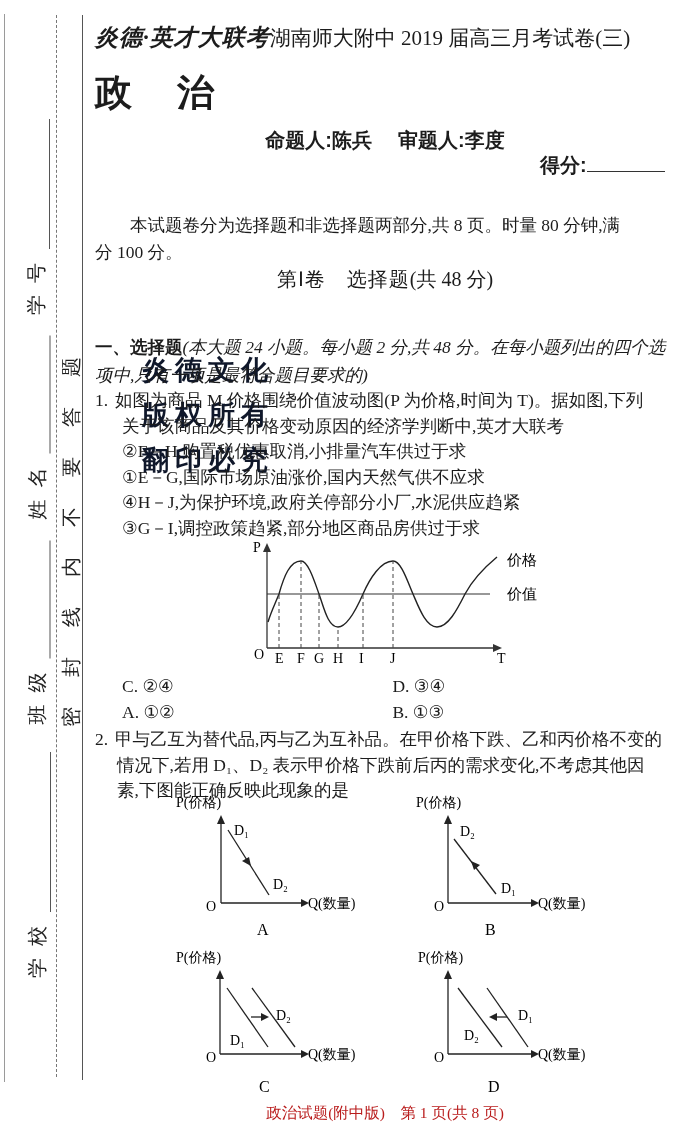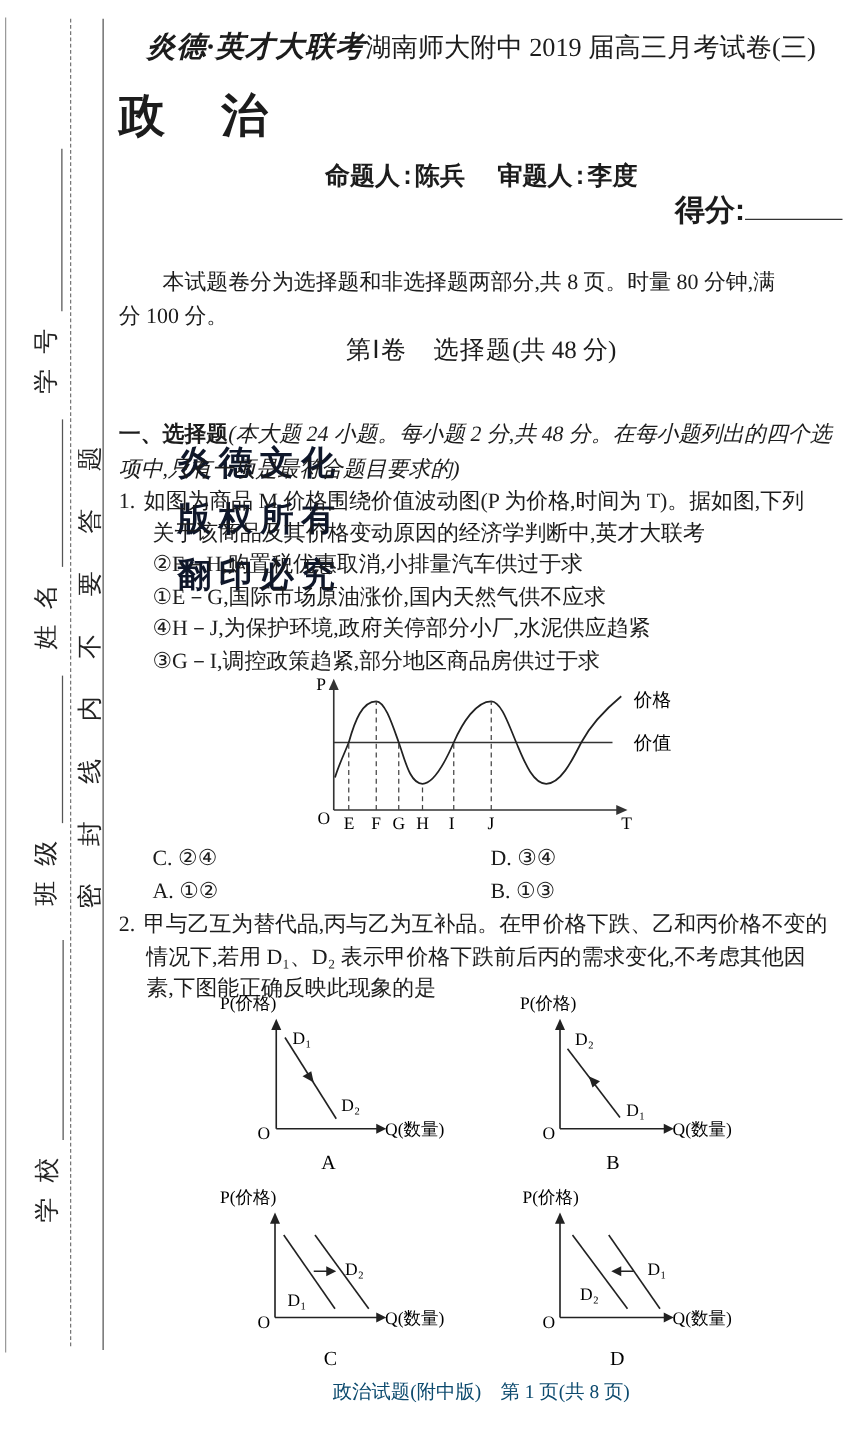--- a/index.html
+++ b/index.html
@@ -10,45 +10,45 @@
   .seal-dashed{position:absolute;left:56px;top:15px;height:1062px;width:0;border-left:1px dashed #777;}
   .seal-solid{position:absolute;left:82px;top:15px;height:1065px;width:0;border-left:1.5px solid #555;}
   .vfield{position:absolute;height:24px;display:flex;align-items:flex-end;
           transform:rotate(-90deg);font-size:20px;letter-spacing:12px;color:#222;white-space:nowrap;}
   .vfield .blank{display:inline-block;border-bottom:1px solid #555;height:18px;margin-left:2px;}
   .vseal{position:absolute;height:22px;transform:rotate(-90deg);font-size:20px;letter-spacing:30px;
          color:#222;white-space:nowrap;text-align:center;}
   
   .watermark{position:absolute;left:142px;top:348px;color:#0f172a;font-size:27px;font-weight:bold;
              letter-spacing:6px;line-height:45px;z-index:0;font-family:"Liberation Sans",sans-serif;}
-  .hdr{position:absolute;left:95px;width:580px;top:22px;text-align:center;font-size:21px;white-space:nowrap;}
+  .hdr{position:absolute;left:95px;width:580px;top:22px;text-align:left;font-size:21px;white-space:nowrap;}
   .hdr .brand{font-weight:bold;font-style:italic;font-size:23px;letter-spacing:1px;}
   .title{position:absolute;left:95px;width:580px;top:68px;text-align:left;font-size:37px;font-weight:bold;
          font-family:"Liberation Sans",sans-serif;letter-spacing:4px;}
   .people{position:absolute;left:95px;width:580px;top:127px;text-align:center;font-size:20px;font-weight:bold;
-          font-family:Liberation Mono, monospace;}
+          font-family:Liberation Sans, sans-serif;}
   .people .gap{display:inline-block;width:26px;}
-  .score{position:absolute;left:540px;top:152px;font-size:24px;font-weight:bold;
+  .score{position:absolute;left:540px;top:152px;font-size:20px;font-weight:bold;
          font-family:"Liberation Sans",sans-serif;}
   .score .line{display:inline-block;width:78px;border-bottom:1.5px solid #333;height:16px;}
   .intro{position:absolute;left:95px;width:580px;top:212px;font-size:17.5px;line-height:27px;}
   .intro .l1{text-indent:35px;}
   .section{position:absolute;left:95px;width:580px;top:266px;text-align:center;font-size:20px;}
   .section .b{font-weight:normal;font-family:"Liberation Sans",sans-serif;letter-spacing:1px;}
   .instr{position:absolute;left:95px;width:585px;top:333px;font-size:17.5px;line-height:28px;font-style:italic;}
   .instr .lead{font-weight:bold;font-style:normal;font-family:"Liberation Sans",sans-serif;margin-top:21px;}
   .qblock{position:absolute;left:95px;width:585px;font-size:17.5px;line-height:25.5px;}
   .qblock .ind{padding-left:27px;}
   .qblock .ind2{padding-left:22px;}
   .qnum{display:inline-block;min-width:20px;}
   .optrow{height:26px;}
   .optrow .o1{display:inline-block;padding-left:27px;width:266px;}
   .optrow .o2{display:inline-block;}
   .chart{position:absolute;}
-  .footer{position:absolute;left:95px;width:580px;top:1103px;text-align:center;font-size:15.5px;color:#0c4a6e;}
+  .footer{position:absolute;left:95px;width:580px;top:1103px;text-align:center;font-size:15.5px;color:#b91c1c;}
   svg text{font-family:"Liberation Serif","DejaVu Serif",serif;}
 </style>
 </head>
 <body>
 
 <div class="page">
 
   <div class="edge-line"></div>
 
   <div class="watermark">

